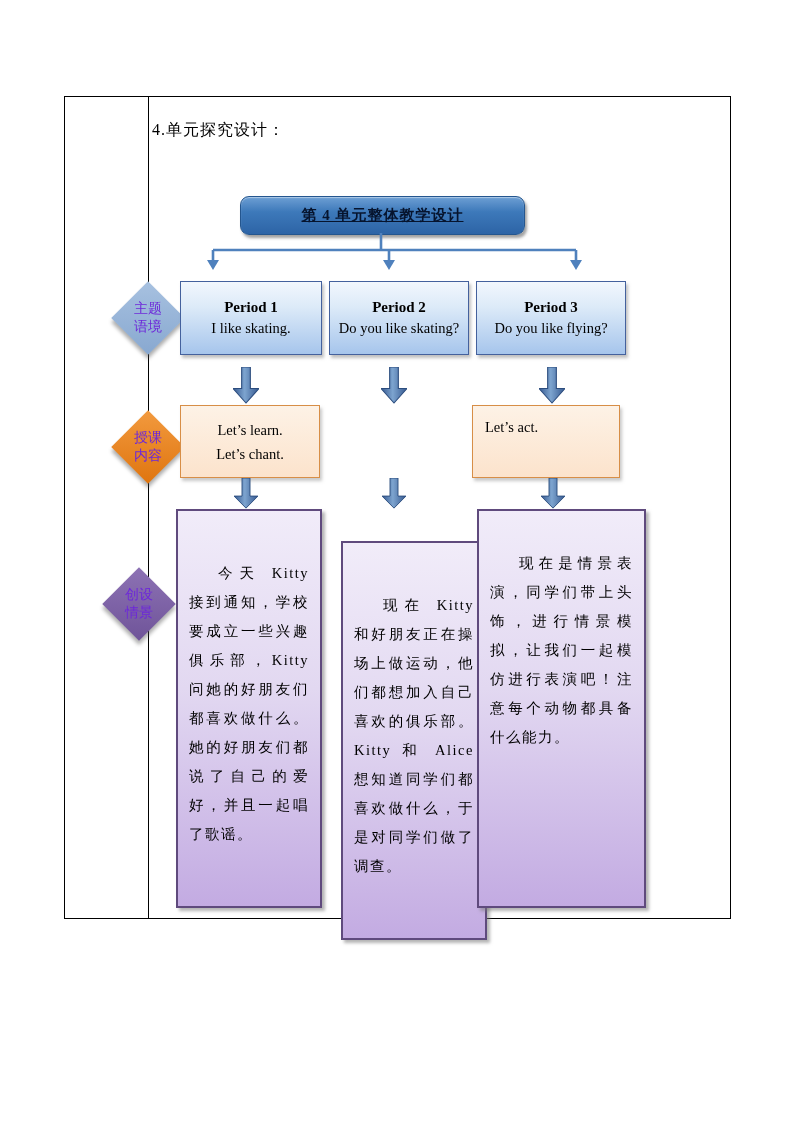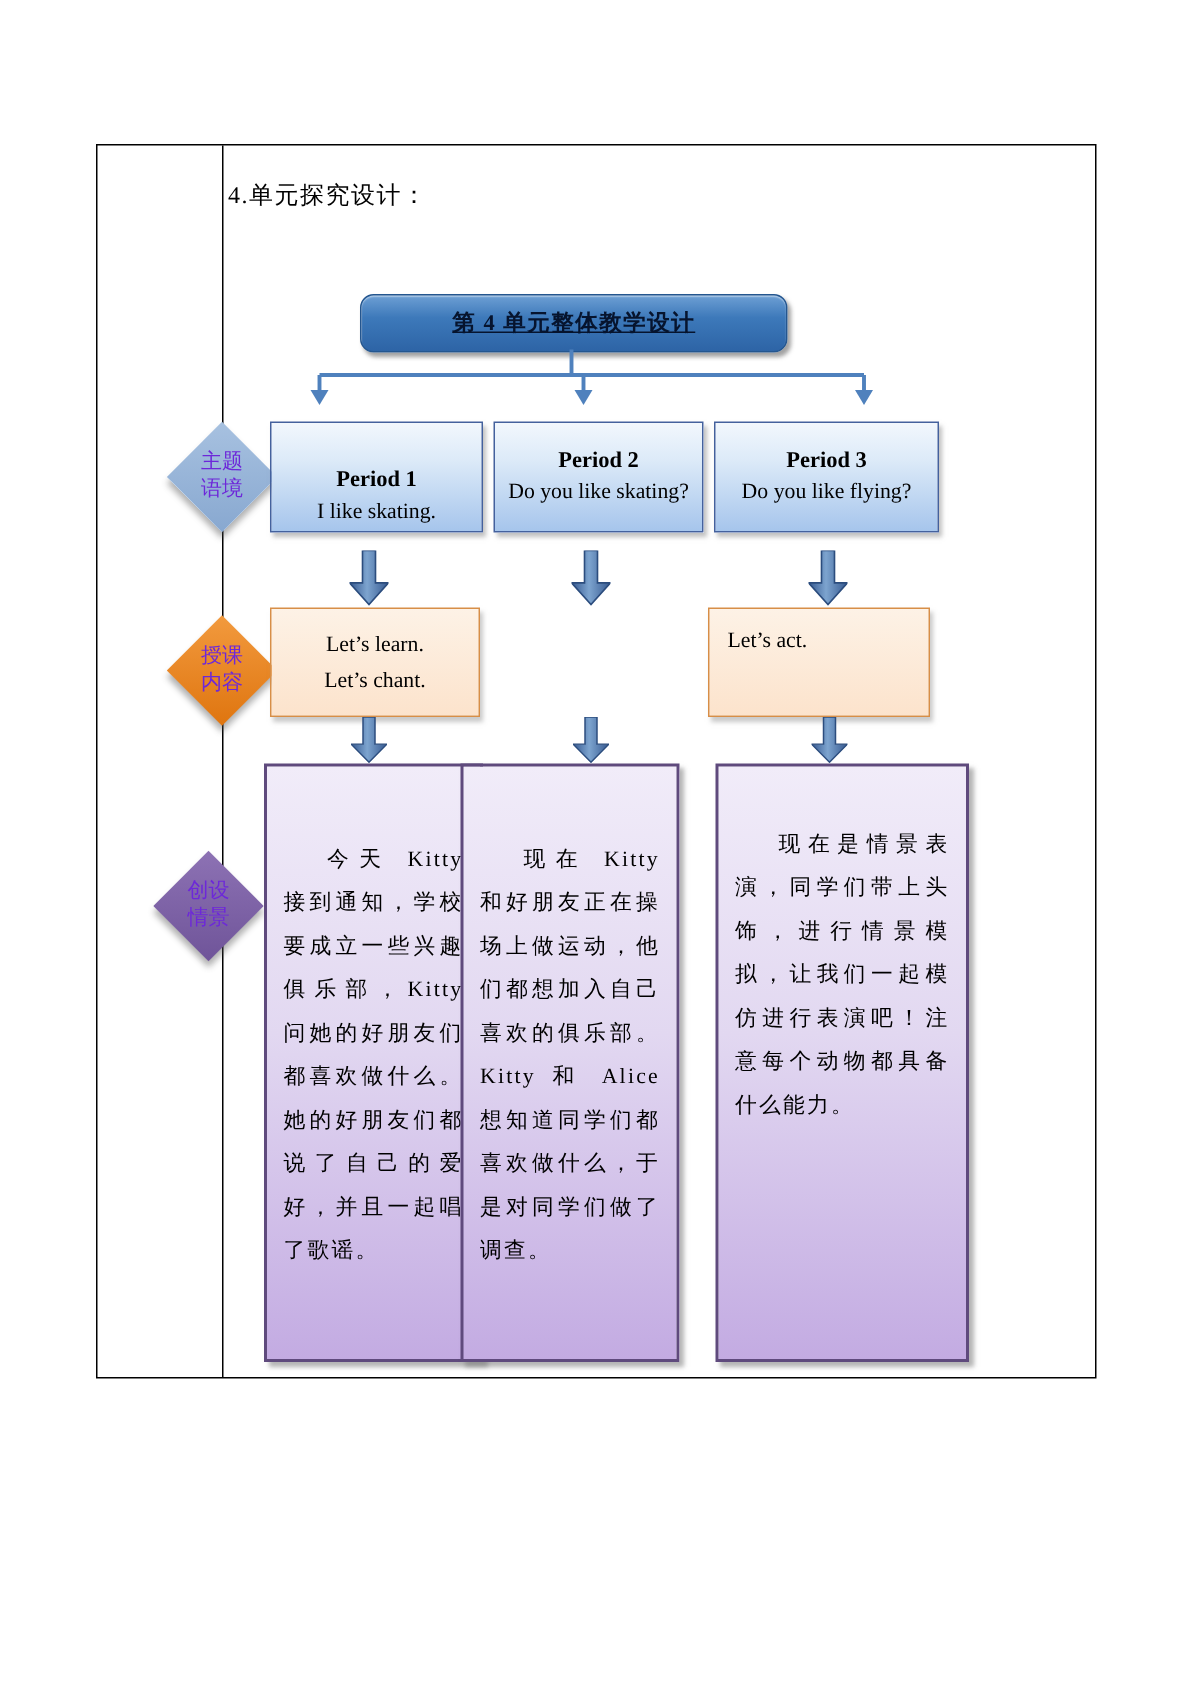--- a/index.html
+++ b/index.html
@@ -40,21 +40,21 @@
   .period-box{
     position:absolute;top:281px;height:74px;
     border:1.5px solid #44619d;
     background:linear-gradient(#f2f7fd 0%,#dcea f8 30%,#a6c5ec 100%);
     background:linear-gradient(#f2f7fd 0%,#dceaf8 35%,#a6c5ec 100%);
     box-shadow:2px 3px 3px rgba(140,140,140,.55);
     display:flex;flex-direction:column;align-items:center;justify-content:center;
     text-align:center;font-size:14.5px;line-height:21px;padding:2px 6px;box-sizing:border-box;
   }
   .period-title{font-weight:bold;font-size:15px;}
-  .pb1{left:180px;width:142px;justify-content:flex-end;}
+  .pb1{left:180px;width:142px;}
   .pb2{left:329px;width:140px;}
   .pb3{left:476px;width:150px;}
   .lets-box{
     position:absolute;top:405px;height:73px;
     border:1.5px solid #d78e47;
     background:linear-gradient(#fdf2e6 0%,#fce3cc 100%);
     box-shadow:2px 3px 3px rgba(150,150,150,.5);
     display:flex;flex-direction:column;align-items:center;justify-content:center;
     text-align:center;font-size:14.5px;line-height:24px;box-sizing:border-box;
   }
@@ -63,21 +63,21 @@
   .lb3{left:472px;width:148px;align-items:flex-start;justify-content:flex-start;text-align:left;padding:9px 12px;}
   .scenario-box{
     position:absolute;top:509px;height:399px;
     border:2px solid #5f4a7d;
     background:linear-gradient(#f1ecf9 0%,#e2d8f1 45%,#c3abe2 100%);
     box-shadow:3px 3px 3px rgba(120,120,120,.55);
     box-sizing:border-box;
     padding:48px 11px 10px 11px;
   }
   .sb1{left:176px;width:146px;}
-  .sb2{left:307px;width:146px;}
+  .sb2{left:341px;width:146px;margin-top:32px;}
   .sb3{left:477px;width:169px;padding-top:38px;}
   .scenario-box p{
     margin:0;font-size:14.5px;line-height:29px;letter-spacing:1.5px;
     text-align:justify;text-indent:2em;
   }
   
   .block-arrow{position:absolute;}
   .row-a{top:367px;width:26px;height:37px;}
   .row-b{top:478px;width:24px;height:31px;}
   .ba-c1{left:233px;}

